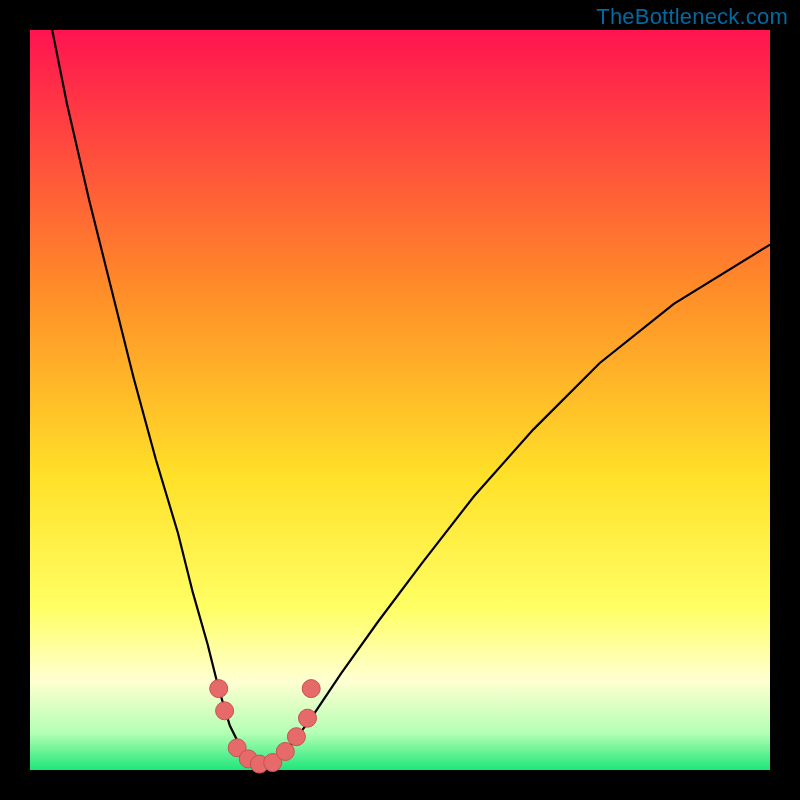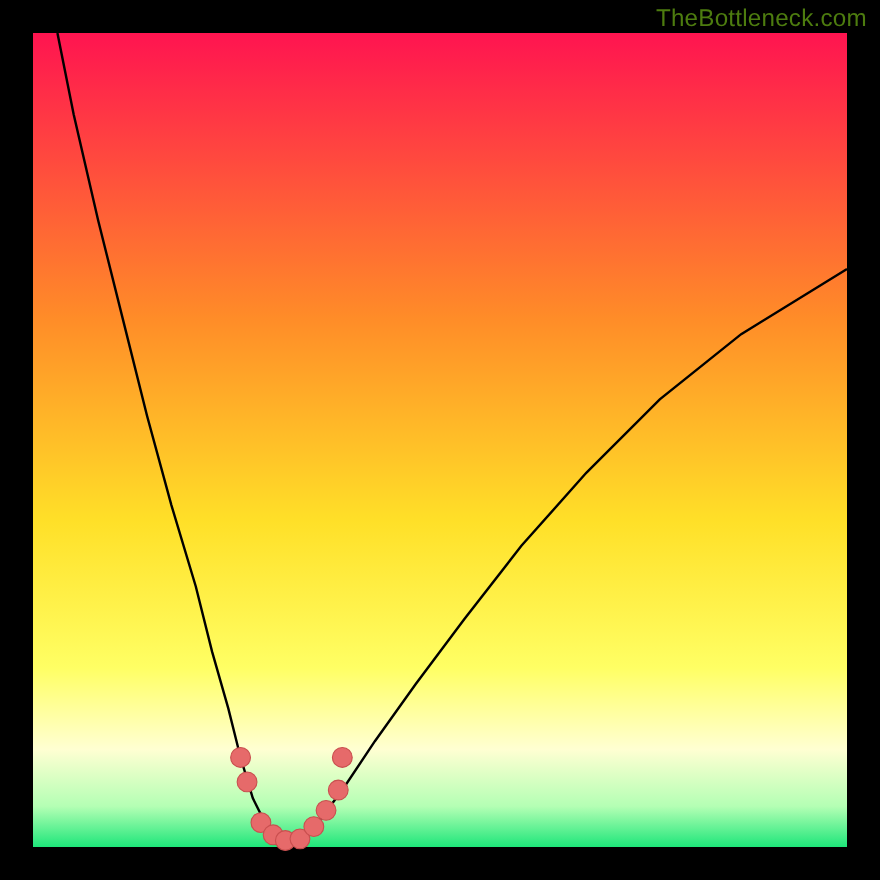--- a/index.html
+++ b/index.html
@@ -15,21 +15,21 @@
     width: 800px;
     height: 800px;
     background: #000;
   }
   .watermark {
     position: absolute;
     top: 4px;
     right: 12px;
     font-family: Arial, Helvetica, sans-serif;
     font-size: 22px;
-    color: #4d7c0f;
+    color: #0369a1;
     z-index: 50;
     letter-spacing: 0.2px;
   }
   svg.plot {
     position: absolute;
     top: 0;
     left: 0;
   }
 </style>
 </head>

